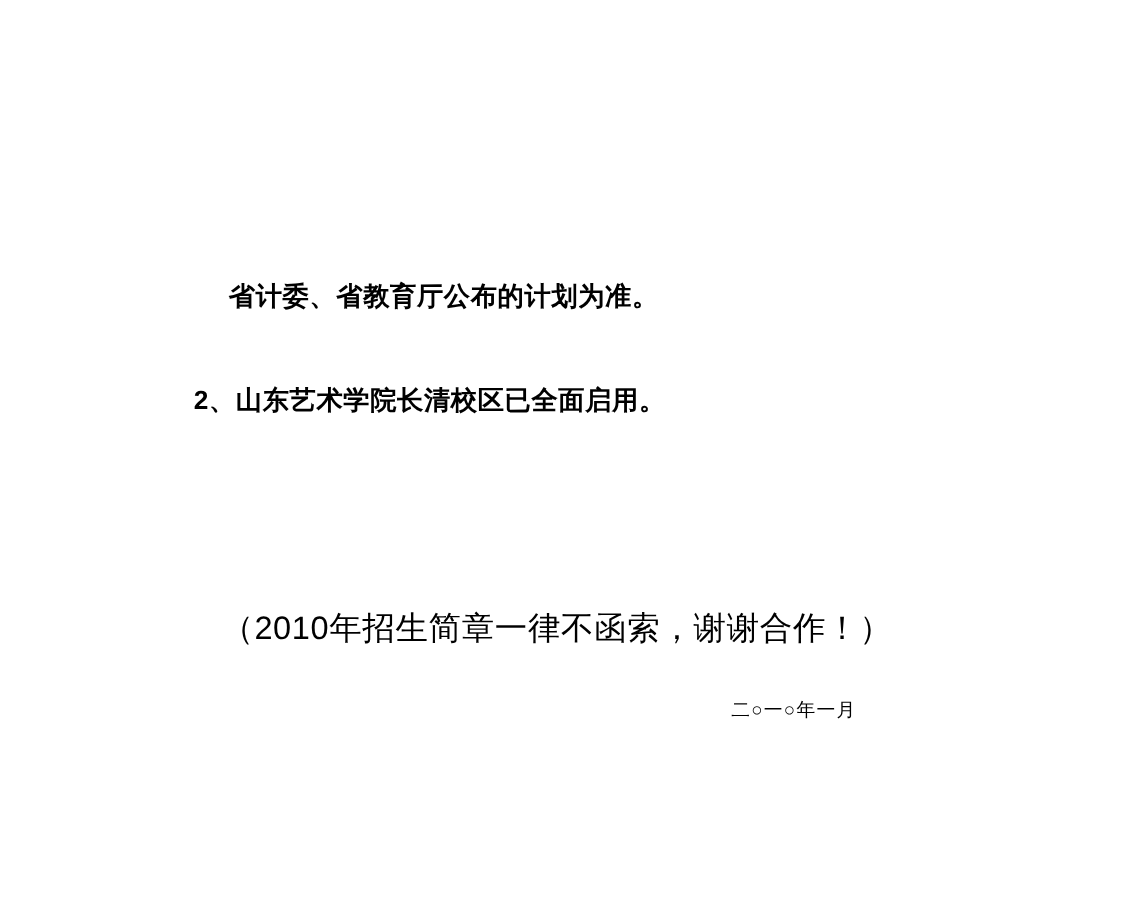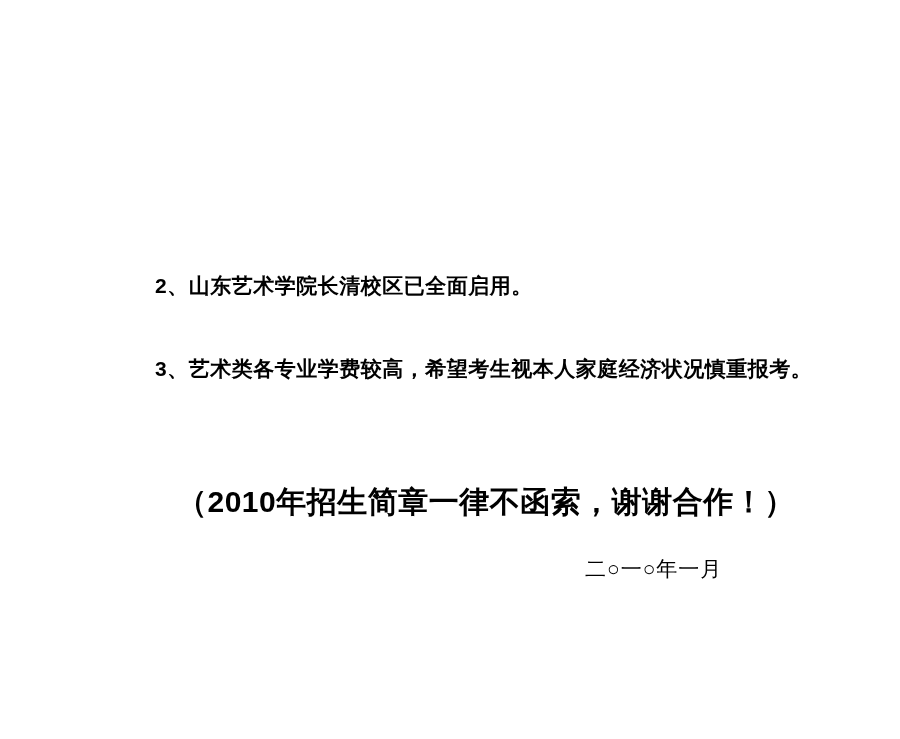--- a/index.html
+++ b/index.html
@@ -34,45 +34,45 @@
   }
   .note-line.item {   
     padding-left: 50px;
     margin-top: 48px;
   }
   
   .closing {
     position: absolute;
     left: 177px;
     top: 486px;
-    font-size: 30px;
+    font-size: 26px;
     line-height: 32px;
-    font-weight: bold;
+    font-weight: normal;
     white-space: nowrap;
     letter-spacing: 0.5px;
   }
   
   .dateline {
     position: absolute;
     left: 585px;
     top: 556px;
-    font-size: 21px;
+    font-size: 15px;
     line-height: 26px;
     font-weight: normal;
     letter-spacing: 1px;
     white-space: nowrap;
   }
 </style>
 </head>
 <body style="background: rgb(255, 255, 255); color: rgb(0, 0, 0);">
 
 <div>
 
   <div class="note-block">
+    <div class="note-line cont">省计委、省教育厅公布的计划为准。</div>
     <div class="note-line item">2、山东艺术学院长清校区已全面启用。</div>
-    <div class="note-line item">3、艺术类各专业学费较高，希望考生视本人家庭经济状况慎重报考。</div>
   </div>
 
   <div class="closing">（2010年招生简章一律不函索，谢谢合作！）</div>
 
   <div class="dateline">二○一○年一月</div>
 
 </div>
 
 </body></html>

